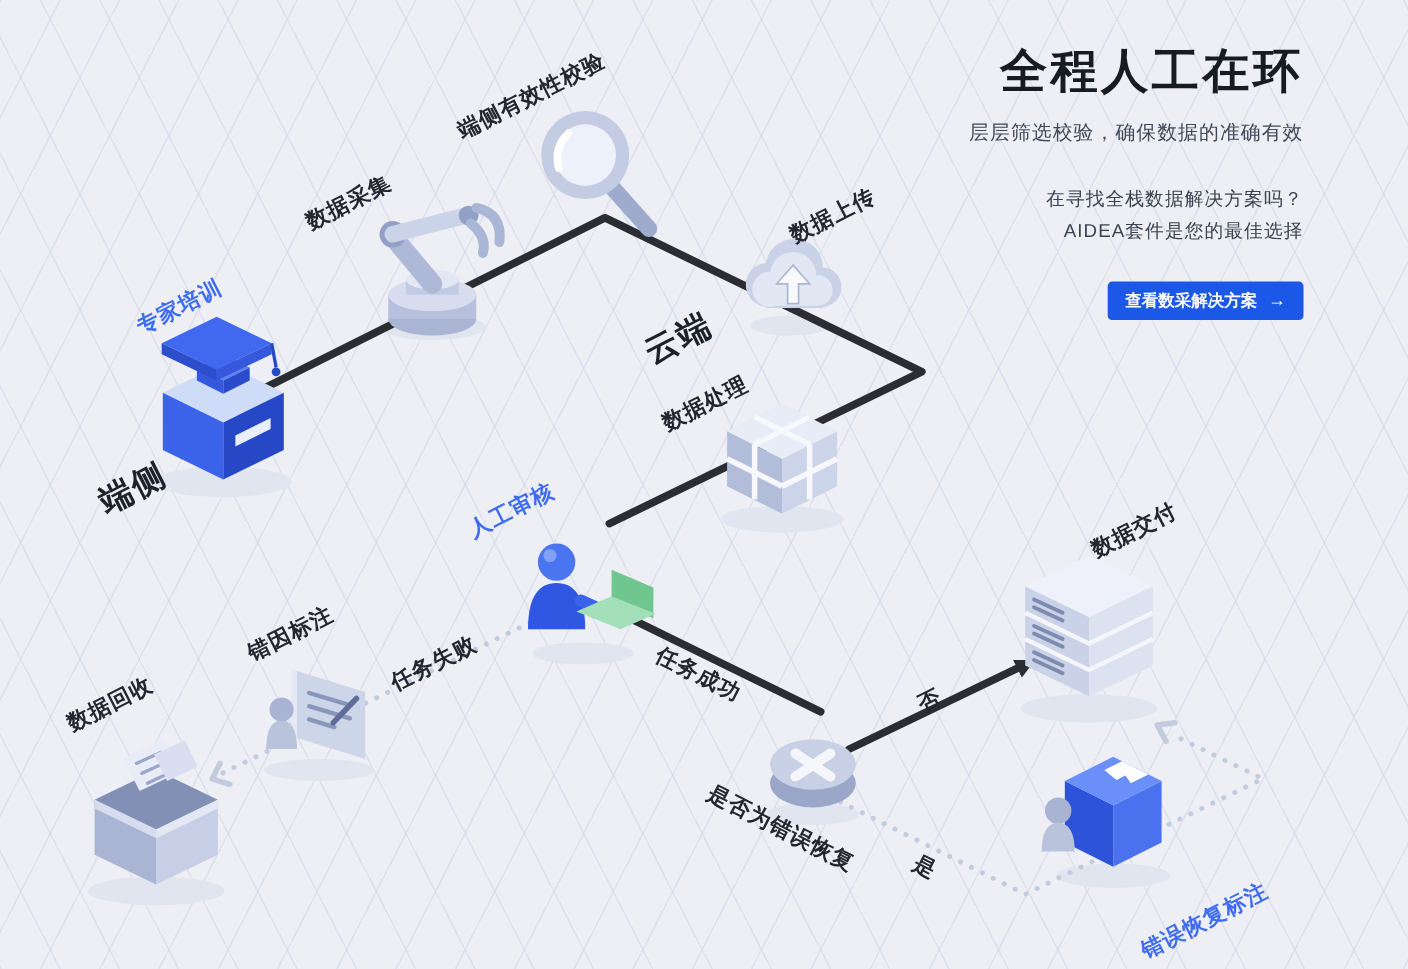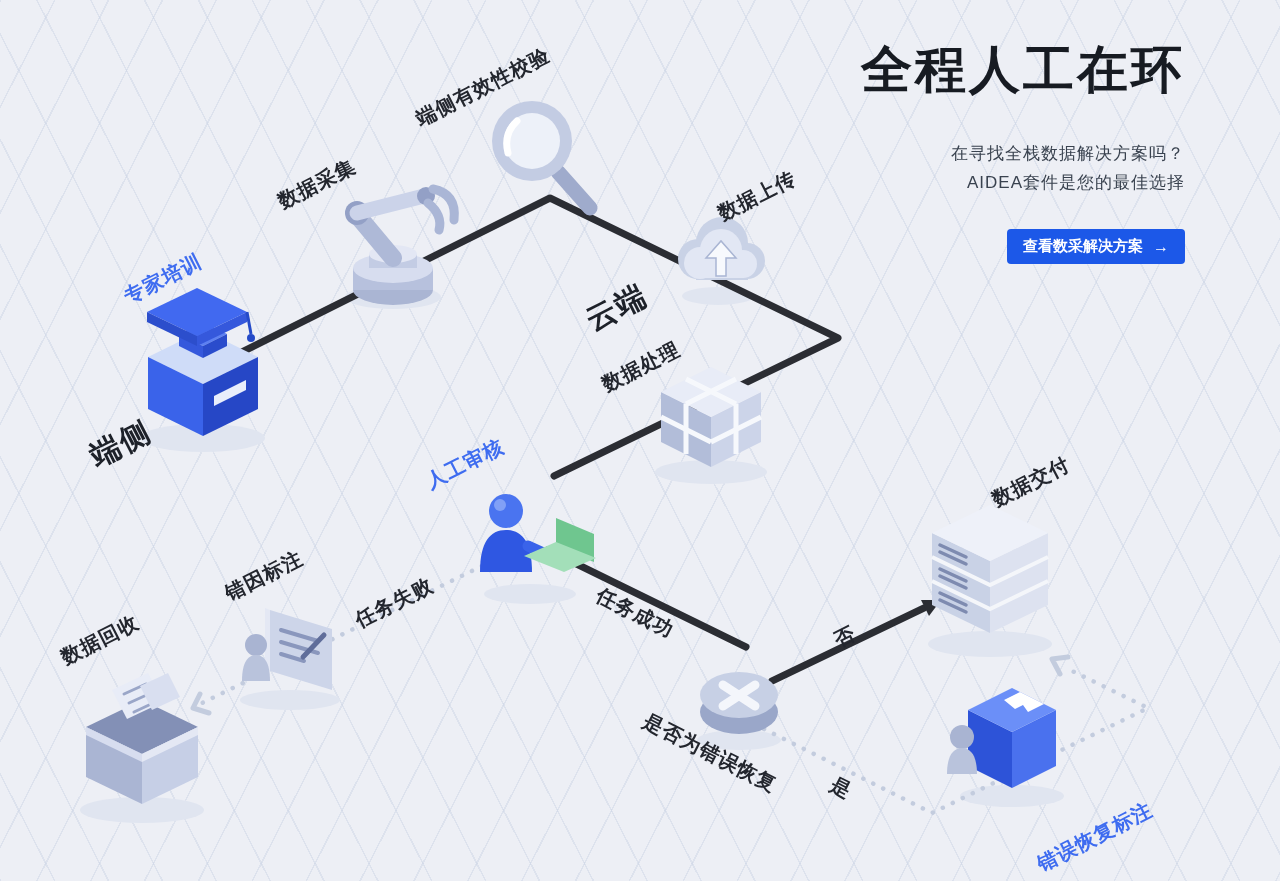--- a/index.html
+++ b/index.html
@@ -13,21 +13,21 @@
   }
   svg.diagram{position:absolute;left:0;top:0;}
   .lbl{
     position:absolute;transform:translate(-50%,-50%) rotate(-27deg);
     font-weight:700;font-size:20px;color:#23262e;letter-spacing:1px;white-space:nowrap;
   }
   .lbl.cw{transform:translate(-50%,-50%) rotate(27deg);}
   .lbl.blue{color:#3e6cf0;}
   .lbl.zone{font-size:30px;letter-spacing:2px;color:#1d2129;font-weight:800;}
   .hero{position:absolute;top:36px;right:95px;text-align:right;}
-  .hero .title{margin:0;font-size:51px;font-weight:800;color:#171b22;letter-spacing:3px;}
+  .hero .title{margin:0;font-size:43px;font-weight:800;color:#171b22;letter-spacing:3px;}
   .hero .sub{margin:14px 0 0;font-size:18px;color:#3f4856;letter-spacing:1px;}
   .hero .pitch{margin:34px 0 12px;font-size:17px;line-height:29px;color:#39424f;letter-spacing:1px;}
   .hero .cta{
     display:inline-flex;align-items:center;gap:10px;margin-top:20px;
     background:#1c58e8;color:#ffffff;font-size:15px;font-weight:600;
     padding:8px 16px;border-radius:4px;text-decoration:none;cursor:pointer;
   }
   .hero .cta .arr{font-size:16px;line-height:1;}
 </style>
 </head>
@@ -224,20 +224,21 @@
   <div class="lbl" style="left:100px;top:640px">数据回收</div>
   <div class="lbl cw" style="left:635px;top:613px">任务成功</div>
   <div class="lbl cw" style="left:710px;top:753px">是否为错误恢复</div>
   <div class="lbl" style="left:845px;top:637px">否</div>
   <div class="lbl cw" style="left:841px;top:788px">是</div>
   <div class="lbl" style="left:1031px;top:482px">数据交付</div>
   <div class="lbl blue" style="left:1095px;top:837px">错误恢复标注</div>
 
   <section class="hero">
     <h1 class="title">全程人工在环</h1>
+    <p class="sub">层层筛选校验，确保数据的准确有效</p>
     <p class="pitch">
       <span>在寻找全栈数据解决方案吗？</span><br>
       <span>AIDEA套件是您的最佳选择</span>
     </p>
     <a class="cta" href="#">
       <span>查看数采解决方案</span>
       <span class="arr">→</span>
     </a>
   </section>
 

